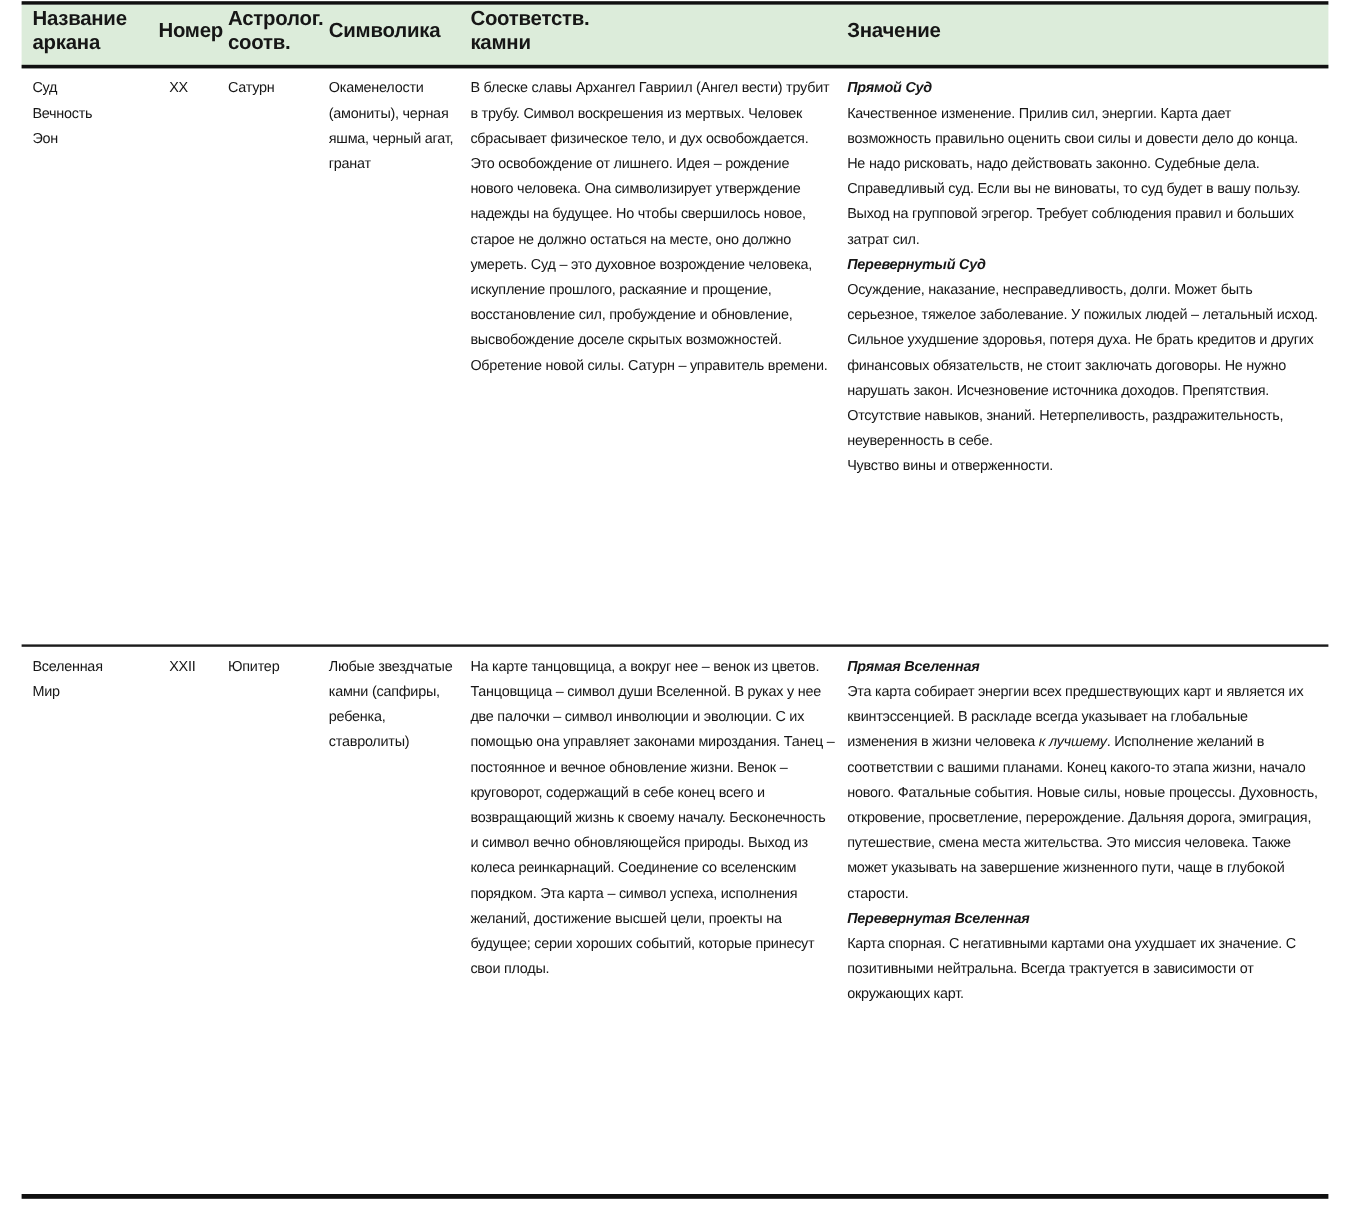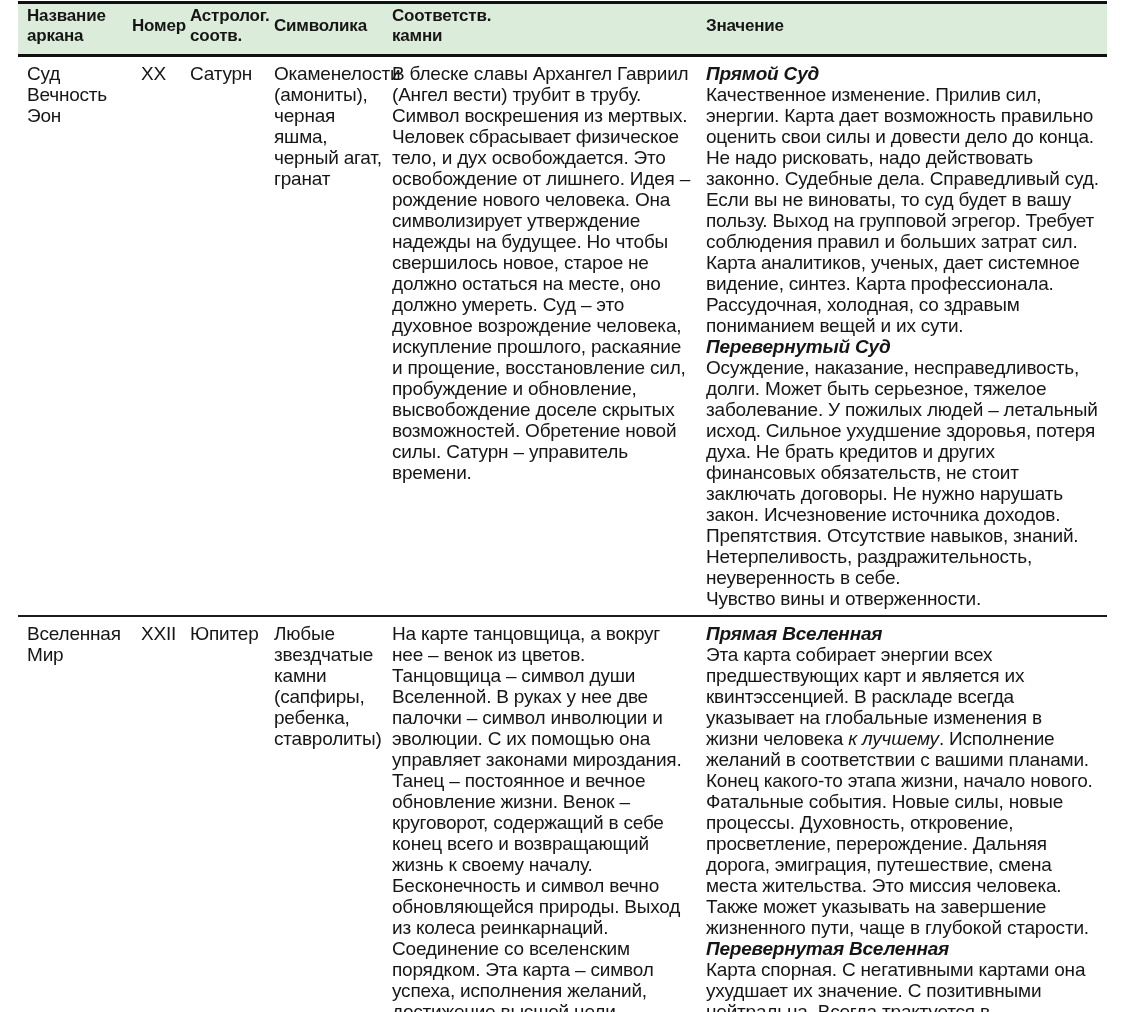--- a/index.html
+++ b/index.html
@@ -28,21 +28,21 @@
     min-height: 53px;
     align-items: center;
     font-weight: bold;
     font-size: 17px;
     line-height: 1.18;
     letter-spacing: -0.2px;
   }
   .trow {
     align-items: start;
     padding-top: 6px;
-    font-size: 19px;
+    font-size: 12px;
     line-height: 21px;
     letter-spacing: -0.2px;
   }
   .trow + .trow { border-top: 2px solid #1c1c1c; }
   .trow.r1 { min-height: 480px; }
   .trow.r2 { min-height: 458px; }
   .cell {
     padding: 0 8px 6px 2px;
     box-sizing: border-box;
   }
@@ -75,21 +75,20 @@
       <div class="cell first pre">Суд
 Вечность
 Эон</div>
       <div class="cell num">XX</div>
       <div class="cell">Сатурн</div>
       <div class="cell">Окаменелости (амониты), черная яшма, черный агат, гранат</div>
       <div class="cell">В блеске славы Архангел Гавриил (Ангел вести) трубит в трубу. Символ воскрешения из мертвых. Человек сбрасывает физическое тело, и дух освобождается. Это освобождение от лишнего. Идея – рождение нового человека. Она символизирует утверждение надежды на будущее. Но чтобы свершилось новое, старое не должно остаться на месте, оно должно умереть. Суд – это духовное возрождение человека, искупление прошлого, раскаяние и прощение, восстановление сил, пробуждение и обновление, высвобождение доселе скрытых возможностей. Обретение новой силы. Сатурн – управитель времени.</div>
       <div class="cell">
           <div class="m-heading">Прямой Суд</div>
           <div class="m-para">Качественное изменение. Прилив сил, энергии. Карта дает возможность правильно оценить свои силы и довести дело до конца. Не надо рисковать, надо действовать законно. Судебные дела. Справедливый суд. Если вы не виноваты, то суд будет в вашу пользу. Выход на групповой эгрегор. Требует соблюдения правил и больших затрат сил.</div>
-          <div class="m-para">Карта аналитиков, ученых, дает системное видение, синтез. Карта профессионала. Рассудочная, холодная, со здравым пониманием вещей и их сути.</div>
           <div class="m-heading">Перевернутый Суд</div>
           <div class="m-para">Осуждение, наказание, несправедливость, долги. Может быть серьезное, тяжелое заболевание. У пожилых людей – летальный исход. Сильное ухудшение здоровья, потеря духа. Не брать кредитов и других финансовых обязательств, не стоит заключать договоры. Не нужно нарушать закон. Исчезновение источника доходов. Препятствия. Отсутствие навыков, знаний. Нетерпеливость, раздражительность, неуверенность в себе.</div>
           <div class="m-para">Чувство вины и отверженности.</div>
         </div>
     </div>
 
     <div class="grid-row trow r2">
       <div class="cell first pre">Вселенная
 Мир</div>
       <div class="cell num">XXII</div>

